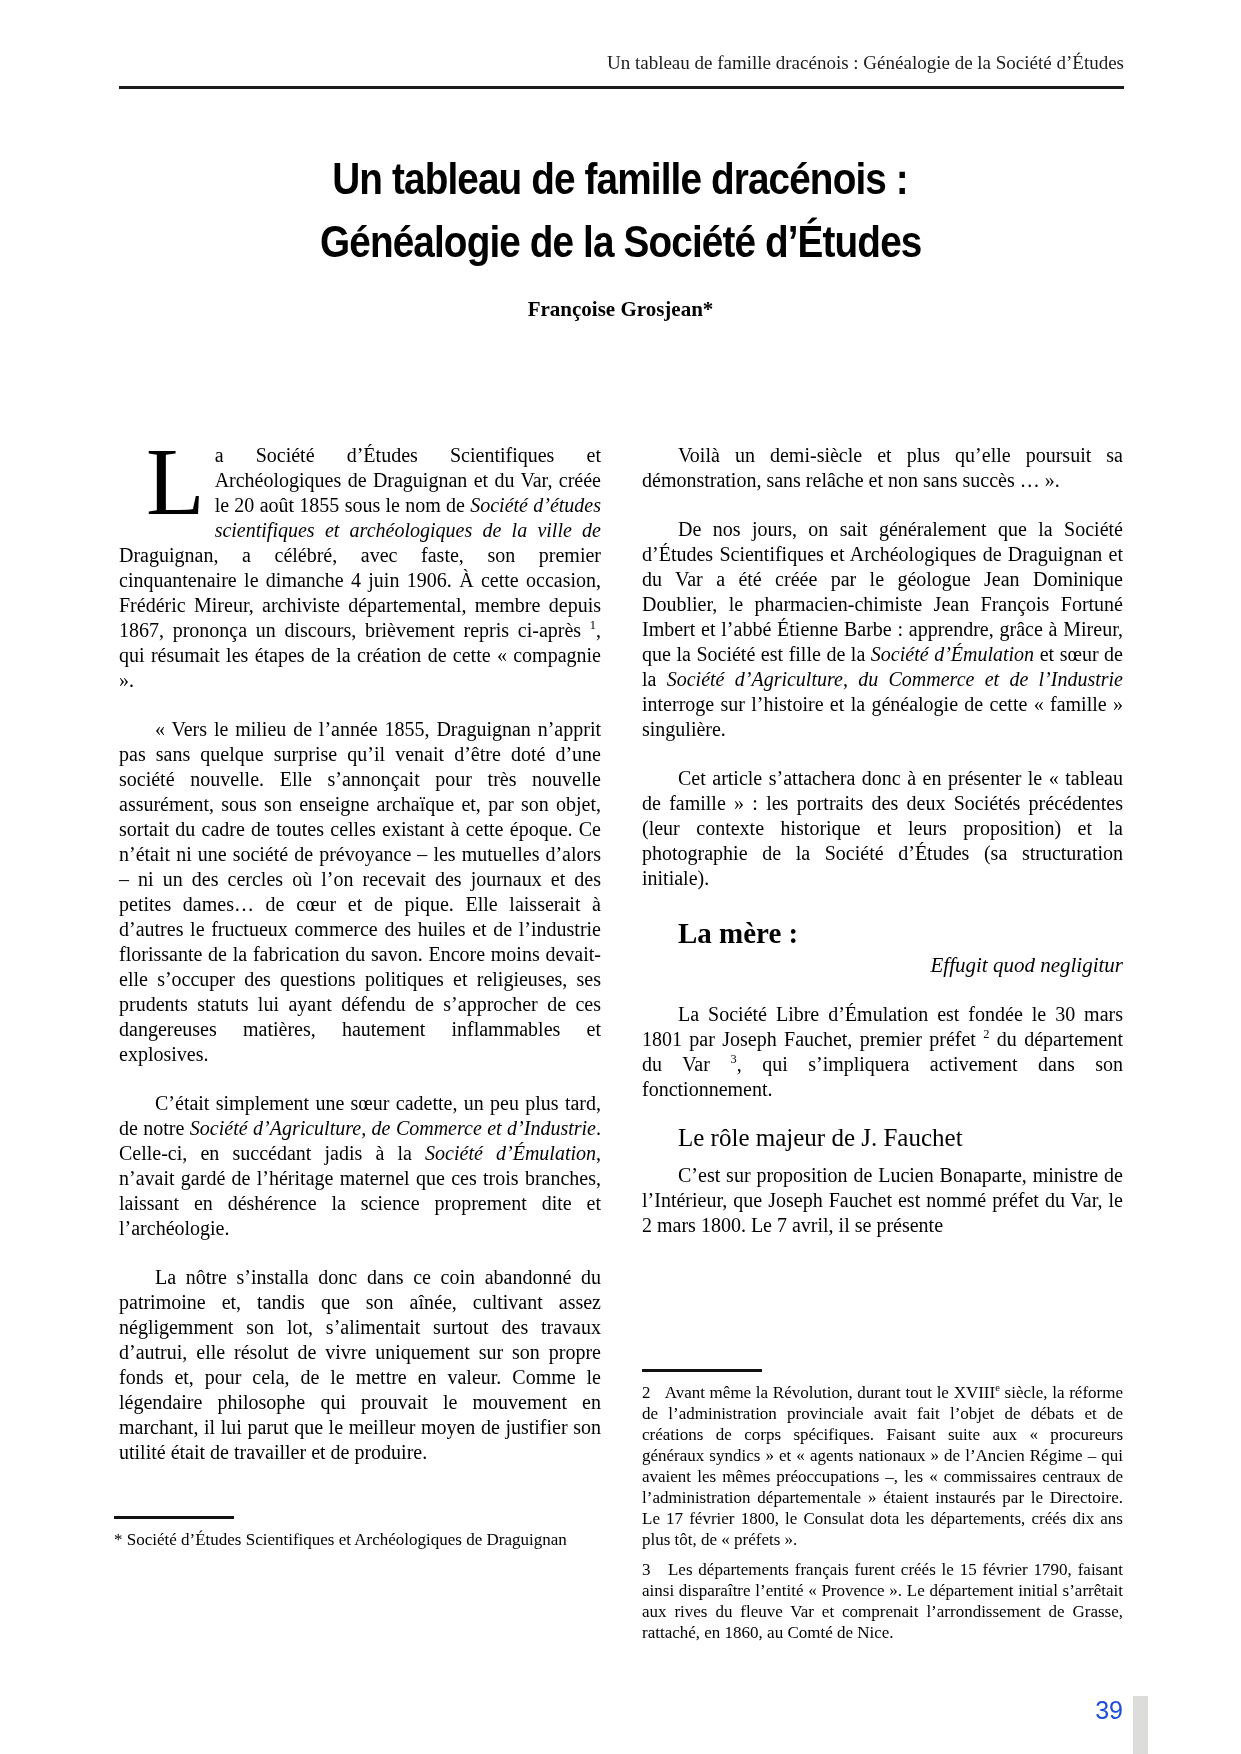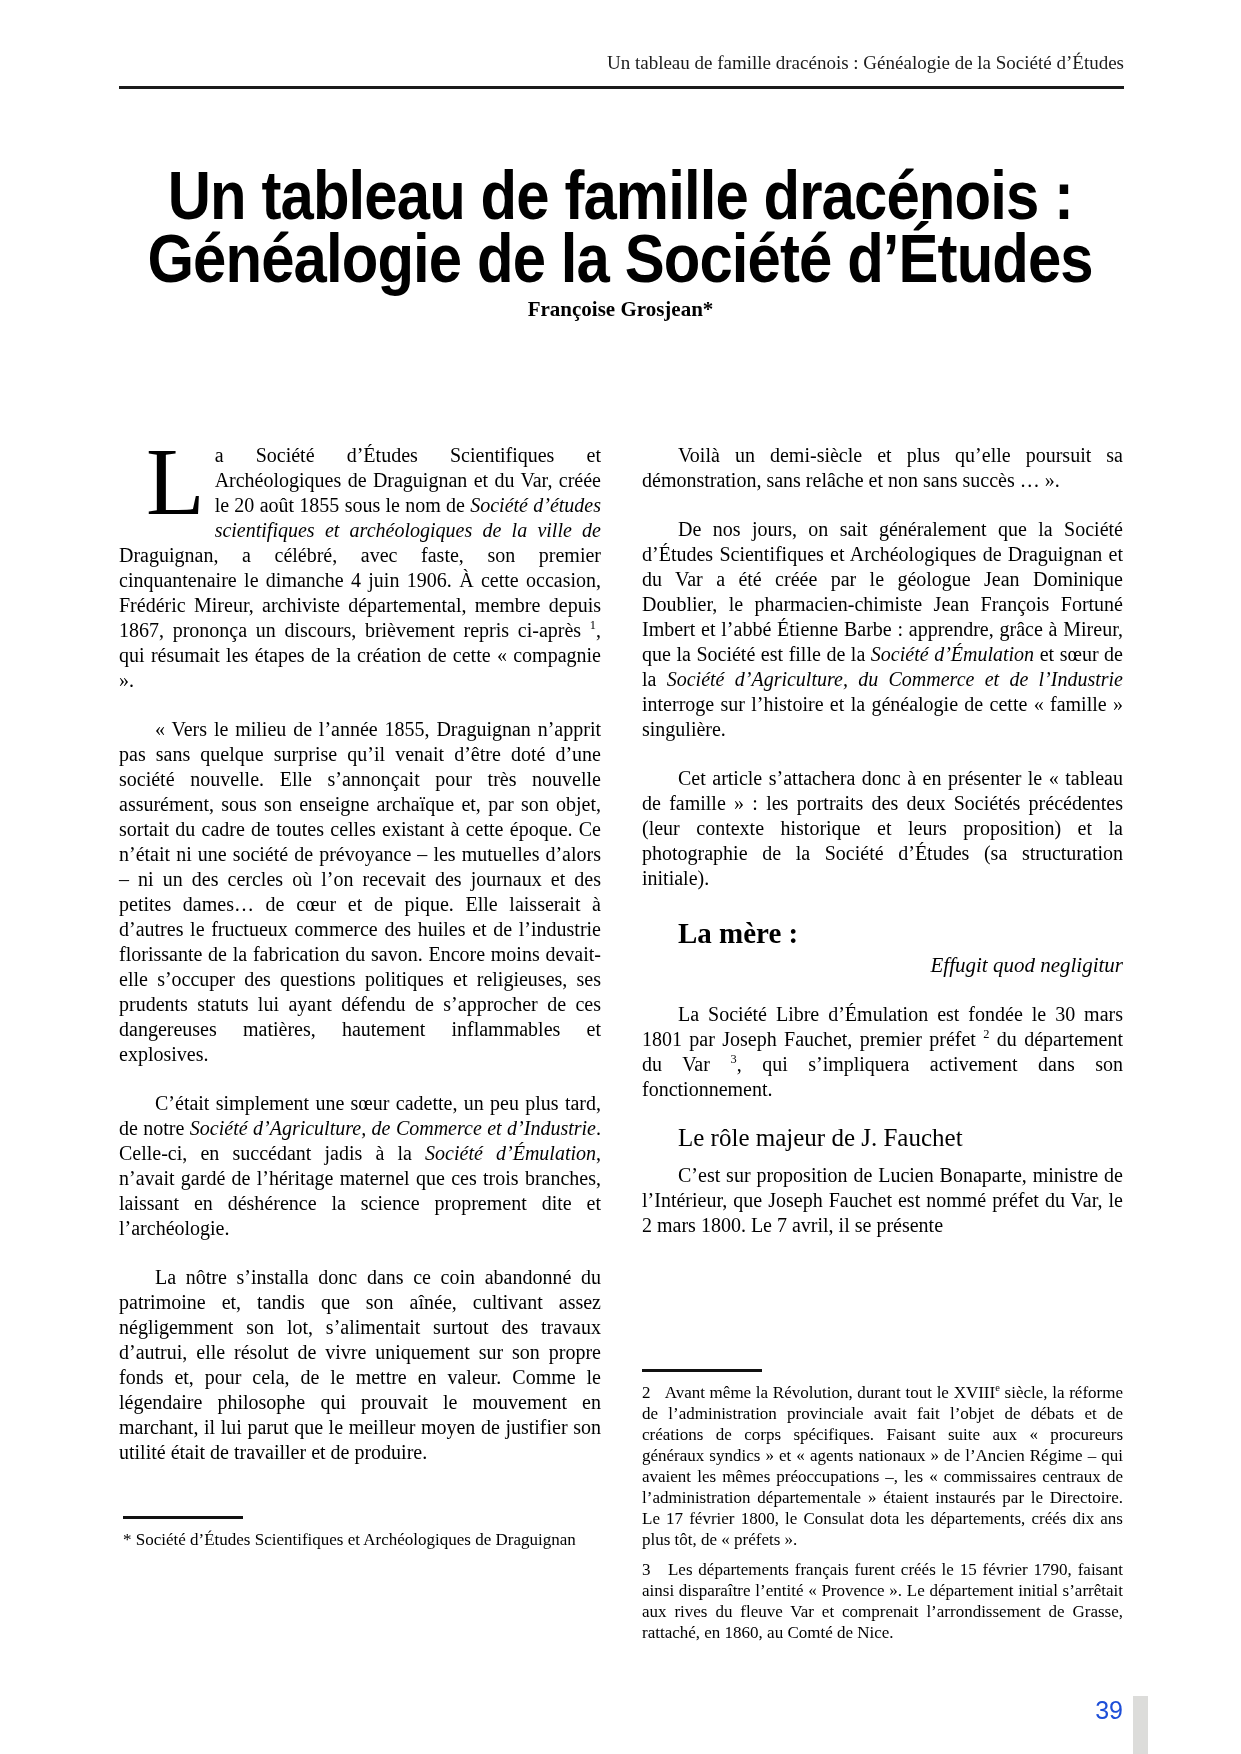--- a/index.html
+++ b/index.html
@@ -19,21 +19,21 @@
   }
   .header-rule{
     position:absolute;top:86px;left:119px;width:1005px;height:3px;
     background:#1b1b1b;
   }
   
   .title{
     position:absolute;top:118px;left:0;width:1241px;
     text-align:center;
     font-family:"Liberation Sans", sans-serif;
-    font-weight:bold;font-size:68px;line-height:63px;
+    font-weight:bold;font-size:44px;line-height:63px;
     color:#000;
   }
   .title .tline{display:inline-block;transform:scaleX(0.88);transform-origin:center;letter-spacing:-1px;white-space:nowrap;}
   .author{
     position:absolute;top:297px;left:0;width:1241px;
     text-align:center;font-weight:bold;font-size:21px;
     font-family:"Liberation Serif", serif;
   }
   
   .col{
@@ -66,21 +66,21 @@
   .subsection-heading{
     margin:20px 0 9px 36px;
     font-size:25px;line-height:32px;font-weight:normal;
     text-align:left;text-indent:0;
   }
   
   .footnotes{
     position:absolute;
     font-size:17px;line-height:21px;text-align:justify;
   }
-  .footnotes-left{left:123px;top:1516px;width:482px;}
+  .footnotes-left{left:114px;top:1516px;width:482px;}
   .footnotes-right{left:642px;top:1369px;width:481px;}
   .fn-rule{width:120px;height:3px;background:#111;margin-bottom:10px;}
   .footnotes p{margin:0 0 9px 0;text-indent:0;}
   sup{font-size:0.62em;vertical-align:super;line-height:0;}
   i{font-style:italic;}
   
   .page-number{
     position:absolute;top:1695px;left:960px;width:163px;
     text-align:right;
     font-family:"Liberation Sans", sans-serif;

